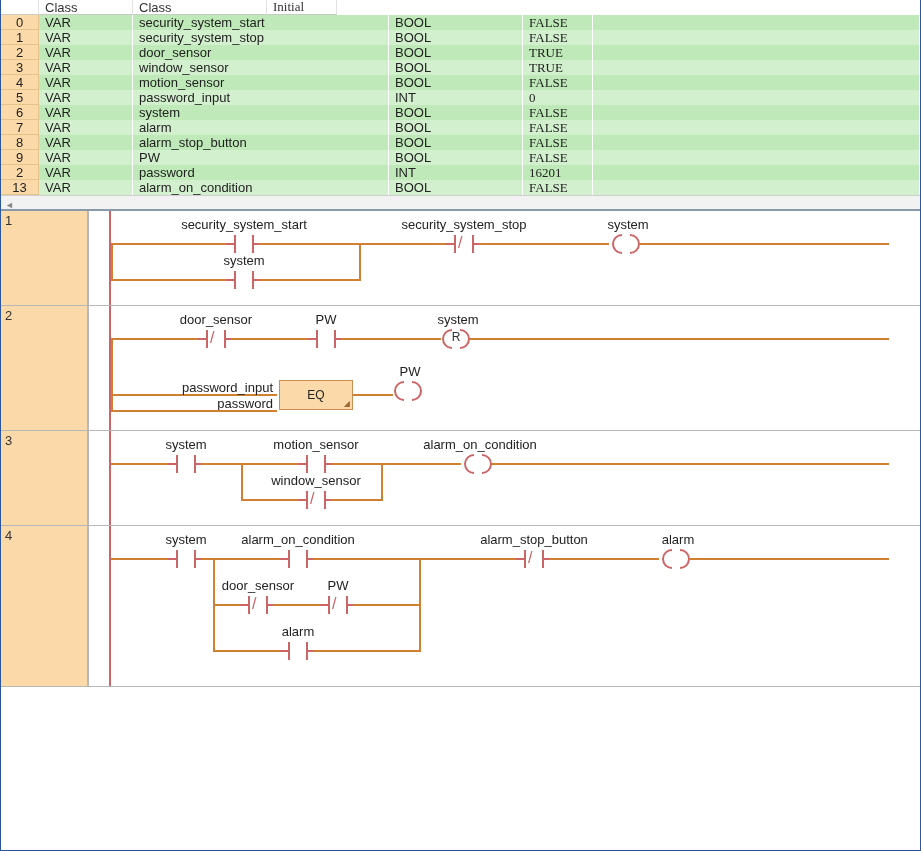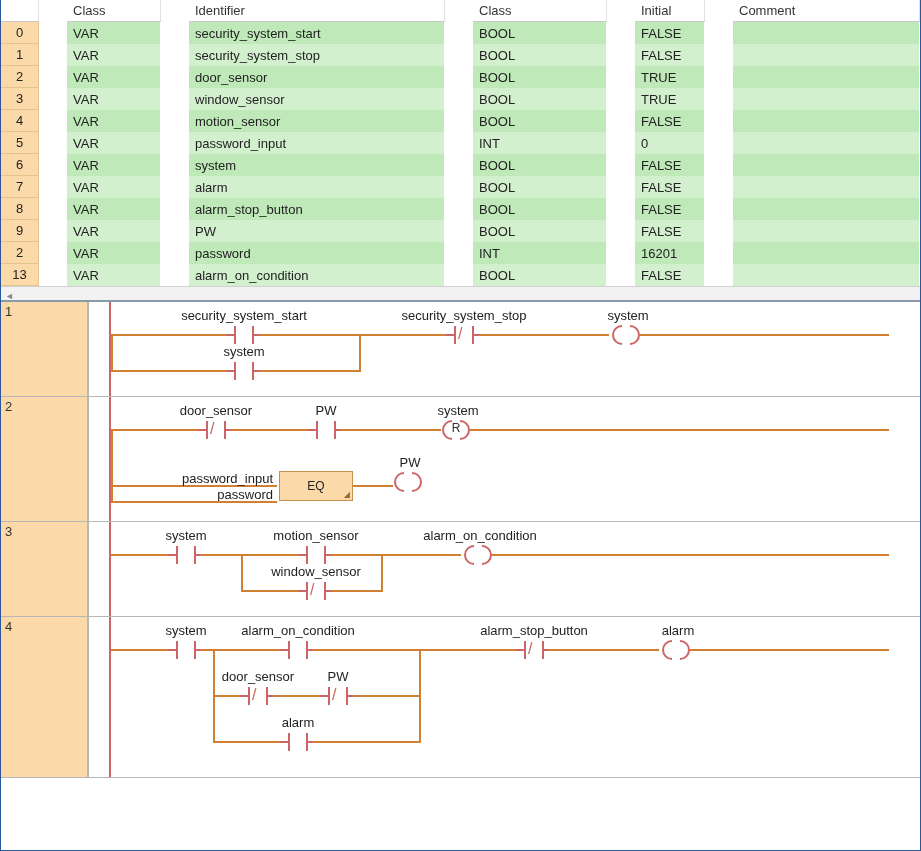--- a/index.html
+++ b/index.html
@@ -5,30 +5,30 @@
   * { box-sizing: border-box; }
   html, body { margin:0; padding:0; font-family: "Segoe UI", Arial, sans-serif; font-size:13px; color:#222; background:#fff; }
   .root { width:921px; height:851px; border:1px solid #2b579a; border-top:none; display:flex; flex-direction:column; overflow:hidden; }
   
   .tabbar { height:22px; background:#e8eef6; border-bottom:1px solid #2b579a; display:flex; align-items:flex-end; padding-left:4px; }
   .tab { background:#fff; border:1px solid #a8b6c9; border-bottom:1px solid #fff; height:21px; display:flex; align-items:center; padding:0 6px; gap:4px; font-size:12px; color:#1a3c6e; }
   .tab .icon { width:14px; height:14px; display:inline-block; }
   .tab .close { color:#5a6a88; font-size:12px; padding:0 2px; cursor:pointer; }
   
   .vartable { border-bottom:2px solid #8899aa; }
-  .vt-row { display:flex; height:22px; align-items:stretch;gap:28px; }
+  .vt-row { display:flex; height:15px; align-items:stretch; }
   .vt-head { background:#fff; color:#333; font-weight:400; }
   .vt-head .cell { border-bottom:1px solid #c9c9c9; border-right:1px solid #e2e2e2; display:flex; align-items:center; padding:0 6px; }
   .cell { display:flex; align-items:center; padding:0 6px; }
   .c-idx   { width:38px; justify-content:center; background:#fcd9a8; border-right:1px solid #e5c48c; border-bottom:1px solid #e5c48c; text-align:center;}
   .vt-head .c-idx { background:#fff; border-right:1px solid #e2e2e2; border-bottom:1px solid #c9c9c9;}
   .c-class { width:94px; }
   .c-ident { width:256px; }
   .c-type  { width:134px; }
-  .c-init  { width:70px; }
+  .c-init  { width:70px;font-family:Liberation Serif, serif; }
   .c-comm  { flex:1; }
   .vt-data .cell:not(.c-idx){ background:#bfe9b8; border-right:1px solid #fff; }
   .vt-data.alt .cell:not(.c-idx){ background:#d3f0ce; }
   .vt-data .c-comm{ border-right:none; }
   .scroll-hint { height:14px; background:#f2f2f2; border-top:1px solid #d0d0d0; }
   .scroll-hint::before{content:"◄"; font-size:9px; color:#888; padding-left:4px;}
   
   .ladder { flex:1; overflow:hidden; display:flex; flex-direction:column; }
   .rung { display:flex; border-bottom:1px solid #b7b7b7; }
   .rung-num { width:88px; background:#fcd9a8; border-right:2px solid #b7b7b7; padding:2px 4px; font-size:13px; color:#333; }
@@ -61,24 +61,22 @@
 </style>
 </head>
 <body>
 <div class="root">
 
 
   <div class="vartable">
     <div class="vt-row vt-head">
       <div class="cell c-idx"></div>
       <div class="cell c-class">Class</div>
-      <div class="cell c-ident">Identifier</div>
       <div class="cell c-type">Class</div>
       <div class="cell c-init">Initial</div>
-      <div class="cell c-comm">Comment</div>
     </div>
     <div id="vt-body">
         <div class="vt-row vt-data">
           <div class="cell c-idx">0</div>
           <div class="cell c-class">VAR</div>
           <div class="cell c-ident">security_system_start</div>
           <div class="cell c-type">BOOL</div>
           <div class="cell c-init">FALSE</div>
           <div class="cell c-comm"></div>
         </div>

